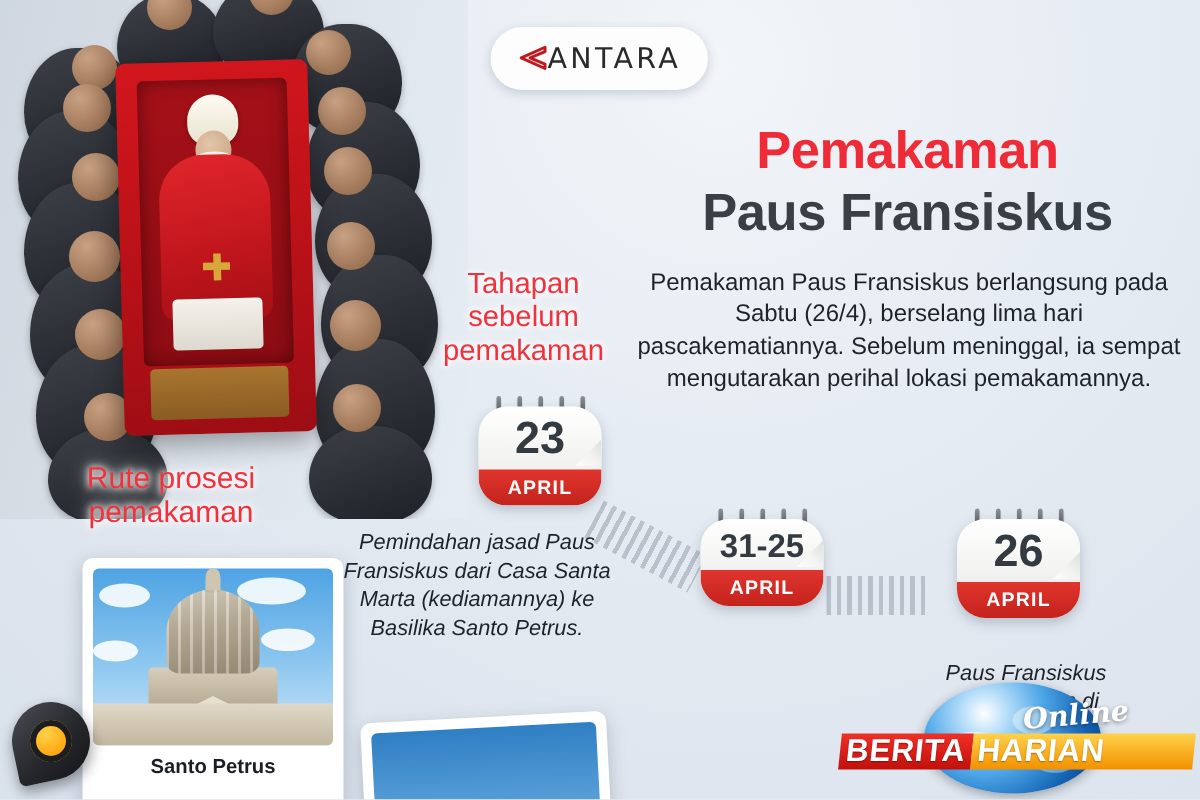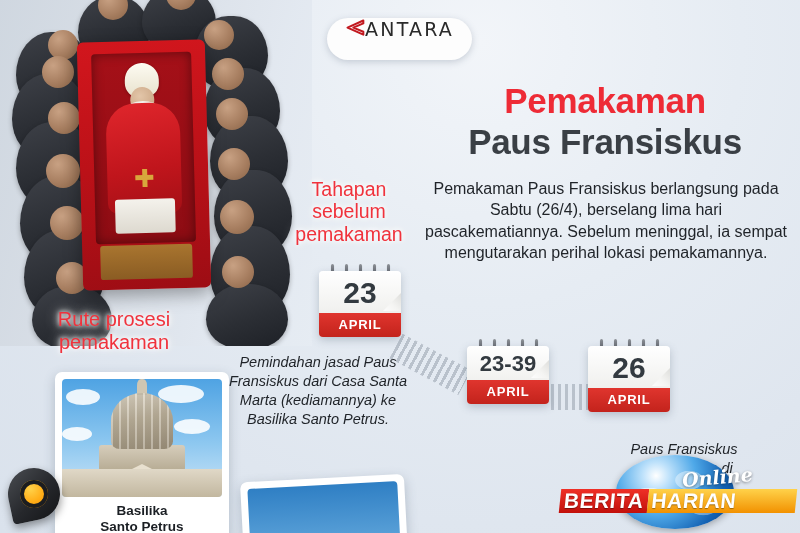--- a/index.html
+++ b/index.html
@@ -81,21 +81,21 @@
     position:absolute;left:50%;top:158px;transform:translateX(-50%);
     width:60px;height:34px;background:linear-gradient(180deg,#f4f2ec,#ddd9cf);
     border-radius:3px;
   }
 
   
   .logo-pill{
     position:absolute;left:327px;top:18px;width:145px;height:42px;
     background:#fdfdfd;border-radius:21px;
     box-shadow:0 2px 7px rgba(90,105,125,.28);
-    display:flex;align-items:flex-start;justify-content:center;gap:0;
+    display:flex;align-items:center;justify-content:center;gap:0;
   }
   .logo-mark{width:20px;height:20px;display:block;}
   .logo-text{
     font-size:19px;letter-spacing:2.2px;font-weight:400;color:#2a2a2a;
     font-family:"DejaVu Sans",sans-serif;
   }
 
   
   .headline{
     position:absolute;left:420px;top:82px;width:370px;text-align:center;
@@ -127,21 +127,21 @@
   .cal{position:absolute;width:82px;}
   .cal .rings{position:relative;height:11px;margin:0 10px;}
   .cal .rings i{
     position:absolute;top:0;width:3px;height:11px;border-radius:2px;
     background:linear-gradient(180deg,#8d9197,#5a5f66);
     box-shadow:0 1px 1px rgba(0,0,0,.25);
   }
   .cal-body{
     position:relative;margin-top:-4px;
     background:linear-gradient(180deg,#ffffff 0%,#f2f2f0 55%,#e6e6e3 100%);
-    border-radius:4px;
+    border-radius:19px;
     box-shadow:0 3px 8px rgba(80,95,115,.3);
     overflow:hidden;
   }
   .cal-num{
     text-align:center;font-weight:bold;color:#333a40;
     padding:7px 0 5px;line-height:1;
   }
   .cal-num.big{font-size:30px;}
   .cal-num.small{font-size:22px;}
   .cal-month{
@@ -150,21 +150,21 @@
     text-align:center;padding:4px 0 5px;
   }
   .cal-fold{
     position:absolute;right:0;bottom:26px;width:18px;height:18px;
     background:linear-gradient(225deg,#d9d9d6 0%,#f4f4f2 55%,#ffffff 100%);
     clip-path:polygon(100% 0,100% 100%,0 100%);
     opacity:.85;
   }
   #cal1{left:319px;top:264px;}
   #cal2{left:467px;top:339px;}
-  #cal3{left:588px;top:339px;}
+  #cal3{left:638px;top:339px;}
 
   
   .arrow-hatch{
     position:absolute;
     background:repeating-linear-gradient(90deg,
       rgba(150,160,172,.55) 0 3px, rgba(150,160,172,0) 3px 7px);
   }
   #arrow1{left:396px;top:332px;width:78px;height:28px;transform:rotate(28deg);
     transform-origin:left center;}
   #arrow2{left:551px;top:384px;width:66px;height:26px;}
@@ -360,21 +360,21 @@
 
   <div class="cal" id="cal2">
     <div class="rings">
       <i style="left:2px"></i>
         <i style="left:16px"></i>
         <i style="left:30px"></i>
         <i style="left:44px"></i>
         <i style="left:58px"></i>
     </div>
     <div class="cal-body">
-      <div class="cal-num small">23-39</div>
+      <div class="cal-num small">31-25</div>
       <div class="cal-fold"></div>
       <div class="cal-month">APRIL</div>
     </div>
   </div>
 
   <div class="cal" id="cal3">
     <div class="rings">
       <i style="left:2px"></i>
         <i style="left:16px"></i>
         <i style="left:30px"></i>
@@ -398,21 +398,20 @@
       <div class="cloud" style="left:112px;top:40px;width:36px;height:15px;"></div>
       <div class="cloud" style="left:0px;top:48px;width:30px;height:14px;"></div>
       <div class="drum"></div>
       <div class="dome">
         <div class="dome-ribs"></div>
       </div>
       <div class="pediment"></div>
       <div class="facade"></div>
     </div>
     <div class="cap-photo">
-      <div>Basilika</div>
       <div>Santo Petrus</div>
     </div>
   </div>
 
   <div class="photo-card" id="card-second">
     <div class="ph">
       
       
       
       

